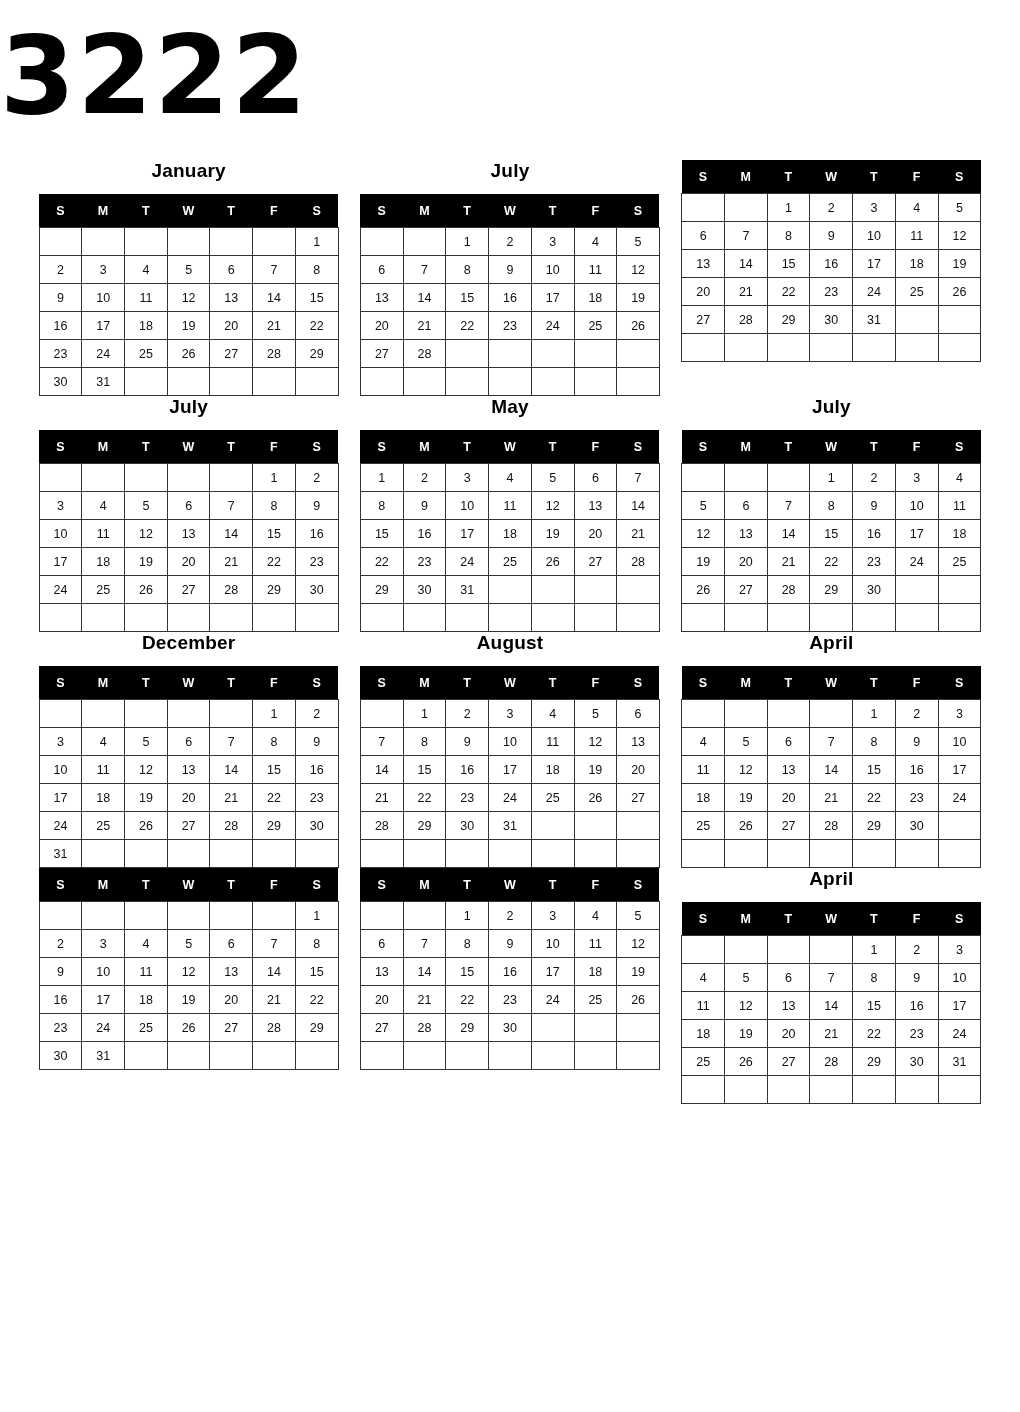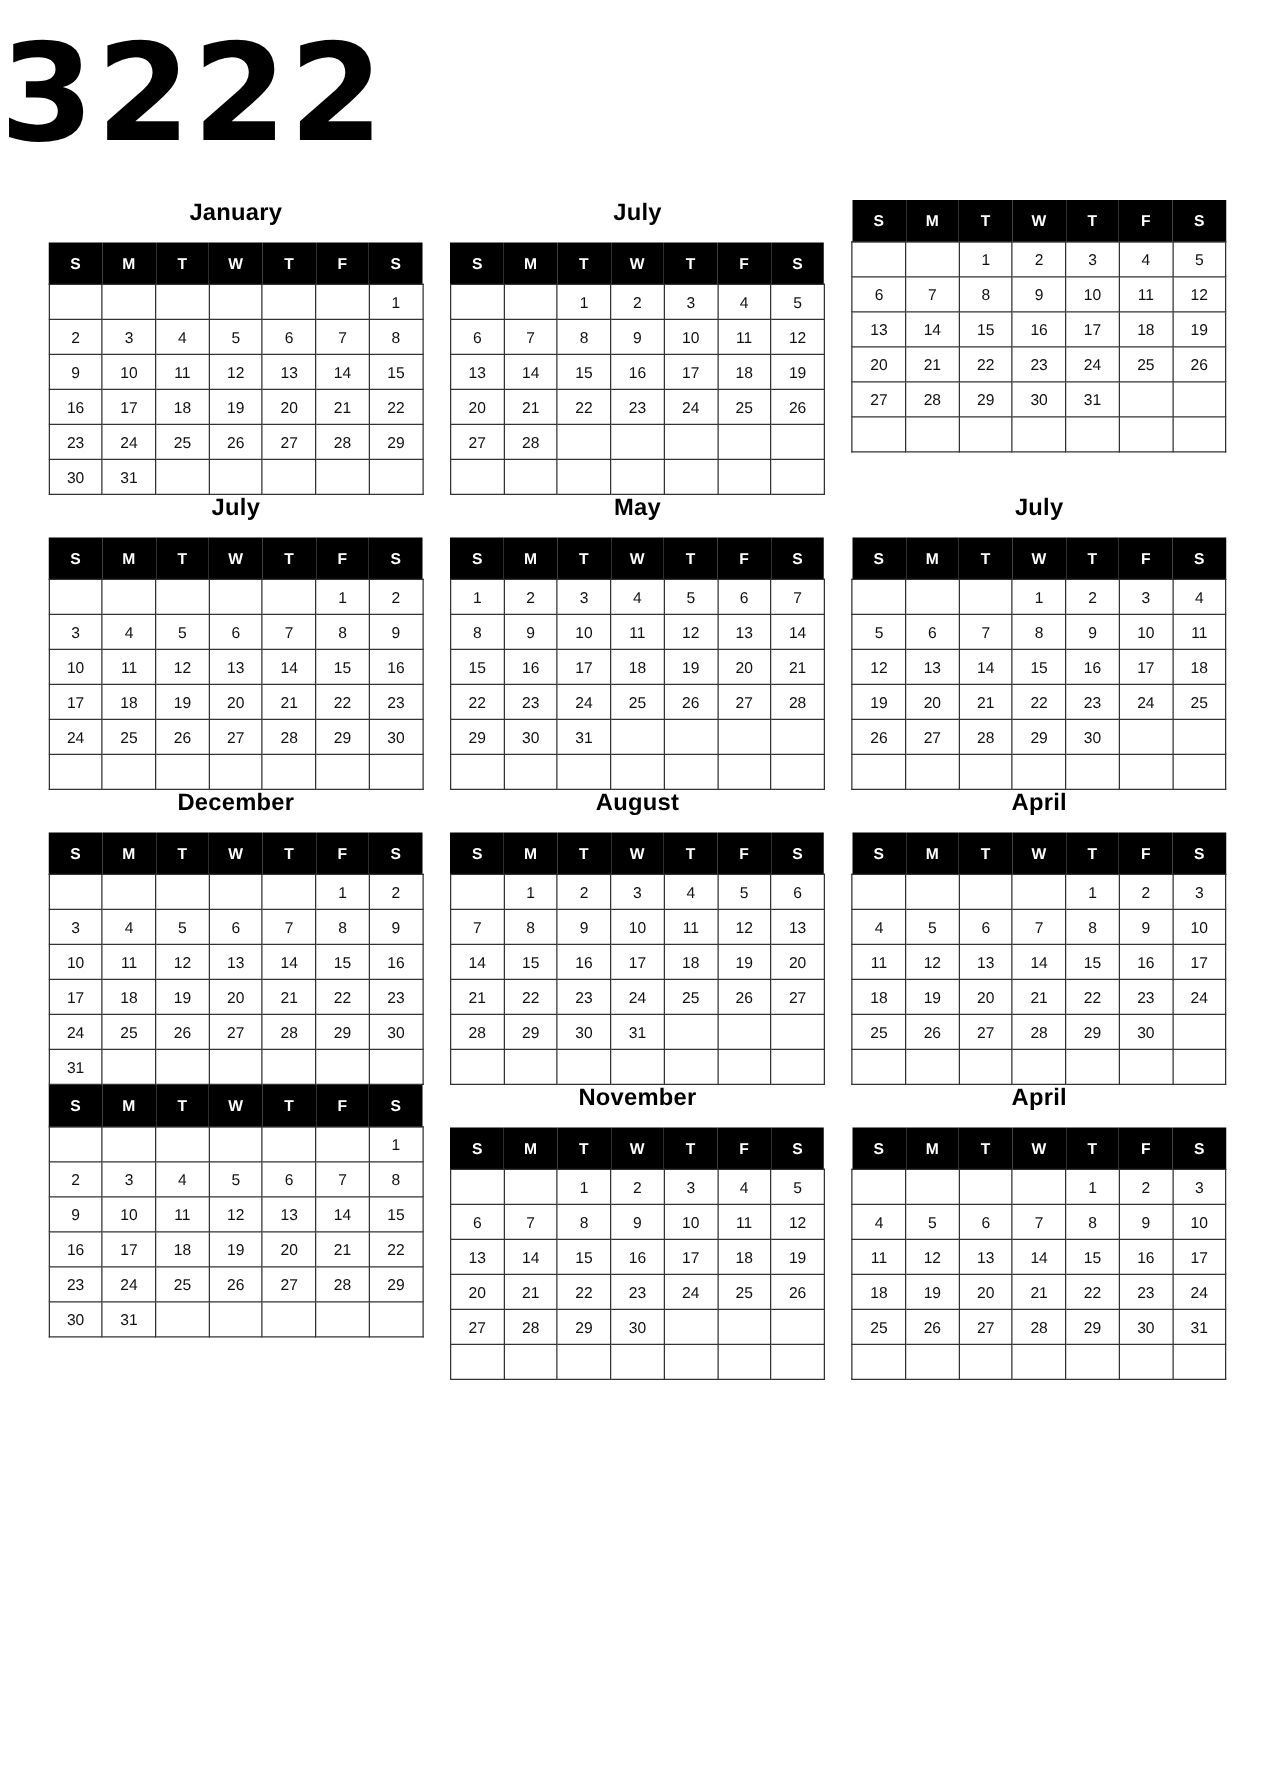--- a/index.html
+++ b/index.html
@@ -797,21 +797,20 @@
               <td class="empty"></td>
               <td class="empty"></td>
               <td class="empty"></td>
               <td class="empty"></td>
               <td class="empty"></td>
             </tr>
           </tbody>
         </table>
       </div>
       <div class="month">
-        <div class="month-name">November</div>
         <table class="cal">
           <thead>
             <tr>
               <th>S</th>
               <th>M</th>
               <th>T</th>
               <th>W</th>
               <th>T</th>
               <th>F</th>
               <th>S</th>

